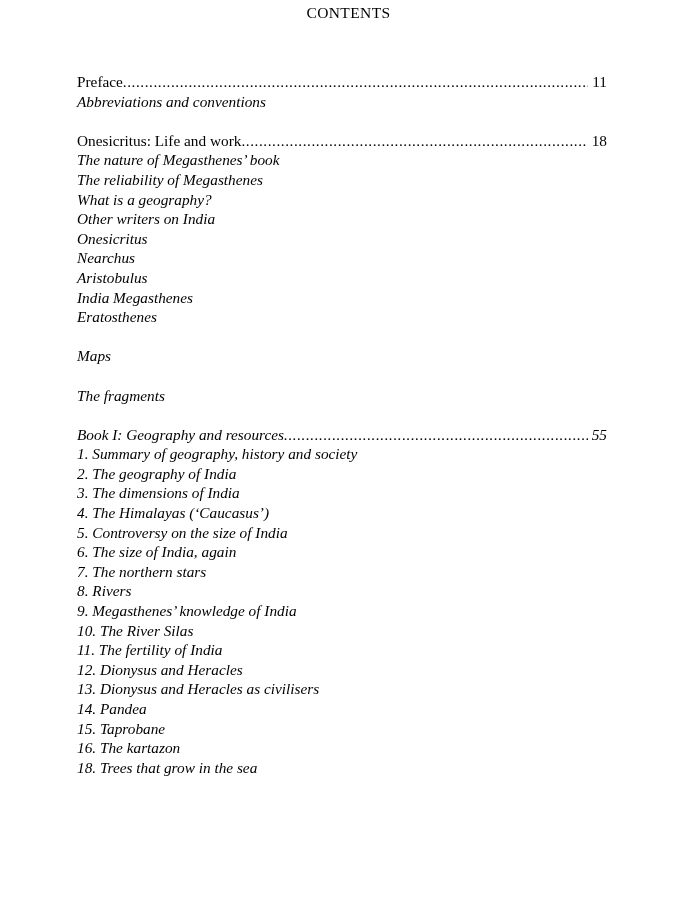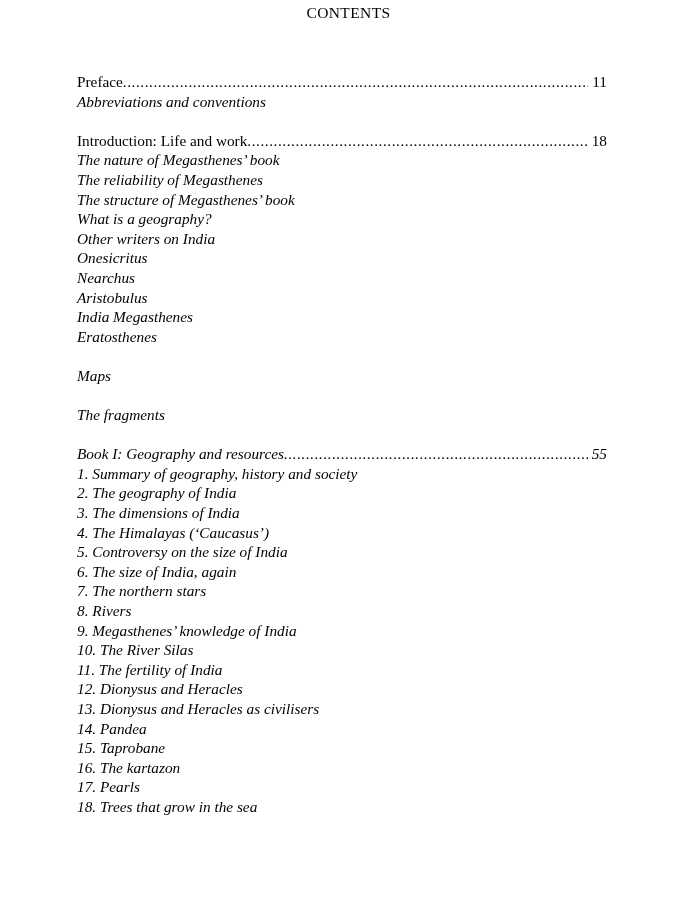--- a/index.html
+++ b/index.html
@@ -98,24 +98,23 @@
 
   <div class="page-title">CONTENTS</div>
 
   <div class="toc" id="toc-root">
       <div class="toc-block">
         <div class="entry"><span class="label">Preface</span><span class="leader"></span><span class="pagenum">11</span></div>
         <div class="plain-line">Abbreviations and conventions</div>
       </div>
       <div class="spacer"></div>
       <div class="toc-block">
-        <div class="entry"><span class="label">Introduction: Life and work</span><span class="leader"></span><span class="pagenum">18</span></div>
+        <div class="entry"><span class="label">Onesicritus: Life and work</span><span class="leader"></span><span class="pagenum">18</span></div>
         <div class="plain-line">The nature of Megasthenes’ book</div>
         <div class="plain-line">The reliability of Megasthenes</div>
-        <div class="plain-line">The structure of Megasthenes’ book</div>
         <div class="plain-line">What is a geography?</div>
         <div class="plain-line">Other writers on India</div>
         <div class="plain-line">Onesicritus</div>
         <div class="plain-line">Nearchus</div>
         <div class="plain-line">Aristobulus</div>
         <div class="plain-line">India Megasthenes</div>
         <div class="plain-line">Eratosthenes</div>
       </div>
       <div class="spacer"></div>
       <div class="toc-block">
@@ -137,18 +136,17 @@
         <div class="plain-line">7. The northern stars</div>
         <div class="plain-line">8. Rivers</div>
         <div class="plain-line">9. Megasthenes’ knowledge of India</div>
         <div class="plain-line">10. The River Silas</div>
         <div class="plain-line">11. The fertility of India</div>
         <div class="plain-line">12. Dionysus and Heracles</div>
         <div class="plain-line">13. Dionysus and Heracles as civilisers</div>
         <div class="plain-line">14. Pandea</div>
         <div class="plain-line">15. Taprobane</div>
         <div class="plain-line">16. The kartazon</div>
-        <div class="plain-line">17. Pearls</div>
         <div class="plain-line">18. Trees that grow in the sea</div>
       </div>
     </div>
 
 </div>
 
 </body></html>

